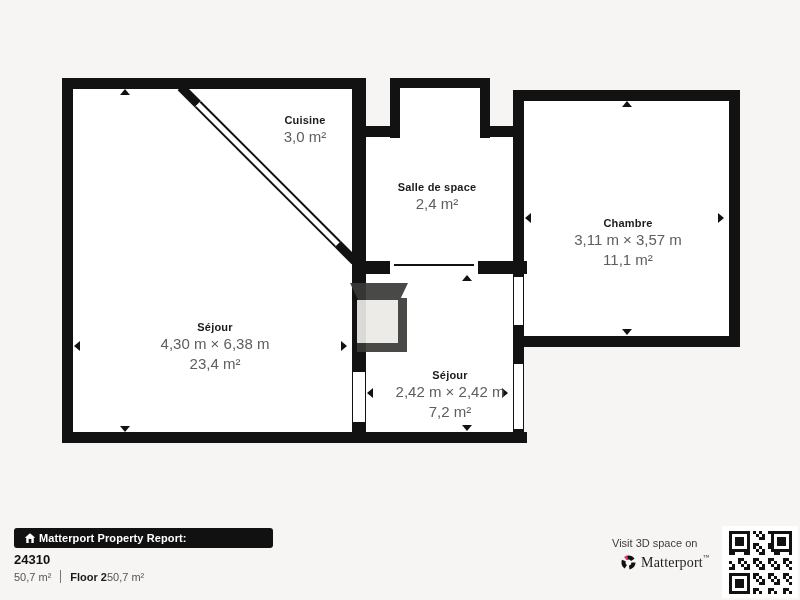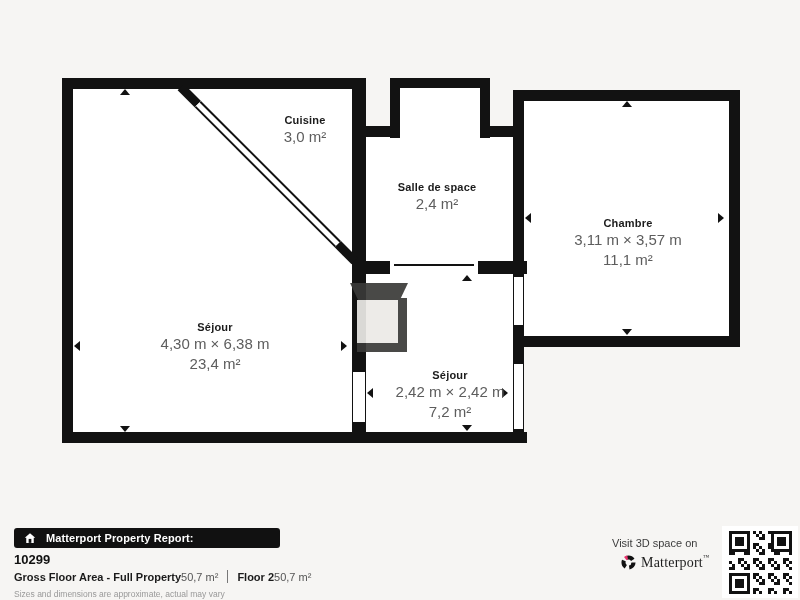--- a/index.html
+++ b/index.html
@@ -37,21 +37,21 @@
   
   .wm{position:absolute;left:350px;top:281px;width:58px;height:72px;opacity:.92;}
   .wm .top{position:absolute;left:0;top:2px;width:58px;height:17px;background:#3a3a38;
            clip-path:polygon(0 0,100% 0,86% 100%,14% 100%);}
   .wm .face{position:absolute;left:7px;top:19px;width:41px;height:45px;background:#eceae7;}
   .wm .side{position:absolute;left:48px;top:17px;width:9px;height:52px;background:#3a3a38;}
   .wm .bott{position:absolute;left:7px;top:62px;width:50px;height:9px;background:#3a3a38;}
 
   
   .badge{position:absolute;left:14px;top:528px;height:20px;background:#111;border-radius:3px;
-         color:#fff;display:flex;align-items:center;gap:10px;padding:0 86px 0 10px;
+         color:#fff;display:flex;align-items:center;gap:3px;padding:0 86px 0 10px;
          font-size:11px;font-weight:bold;letter-spacing:.1px;}
   .prop-id{position:absolute;left:14px;top:552px;font-size:13px;font-weight:bold;color:#111;}
   .area-line{position:absolute;left:14px;top:570px;font-size:11px;color:#111;display:flex;align-items:center;}
   .area-line .lbl{font-weight:bold;color:#1a1a1a;}
   .area-line .val{color:#555;}
   .area-line .sep{display:inline-block;width:1px;height:13px;background:#777;margin:0 9px;}
   .disclaimer{position:absolute;left:14px;top:589px;font-size:8.5px;color:#999;}
 
   .cta{position:absolute;left:612px;top:537px;width:106px;}
   .cta .visit{font-size:11px;color:#3c3c3c;}
@@ -152,29 +152,27 @@
 
   <div class="badge">
     <span style="display:inline-flex;">
       <svg width="12" height="12" viewBox="0 0 16 16">
           <path d="M8 1.5 L15 7.5 L13 7.5 L13 14.5 L3 14.5 L3 7.5 L1 7.5 Z" fill="#ffffff"></path>
           <rect x="6.2" y="9.2" width="3.6" height="5.3" fill="#111111"></rect>
         </svg>
     </span>
     <span>Matterport Property Report:</span>
   </div>
-  <div class="prop-id">10299</div>
+  <div class="prop-id">24310</div>
   <div class="area-line">
-    <span class="lbl">Gross Floor Area - Full Property</span>
     <span class="val">50,7 m²</span>
     <span class="sep"></span>
     <span class="lbl">Floor 2</span>
     <span class="val">50,7 m²</span>
   </div>
-  <div class="disclaimer">Sizes and dimensions are approximate, actual may vary</div>
 
   <div class="cta">
     <div class="visit">Visit 3D space on</div>
     <div class="brand-row">
       <span style="display:inline-flex;">
         <svg width="15" height="15" viewBox="0 0 24 24">
           <circle cx="12" cy="12" r="8" fill="none" stroke="#111111" stroke-width="6.5" stroke-dasharray="11 5.77"></circle>
           <circle cx="12" cy="12" r="8" fill="none" stroke="#e8336d" stroke-width="6.5" stroke-dasharray="4 46.3" stroke-dashoffset="19"></circle>
         </svg>
       </span>

